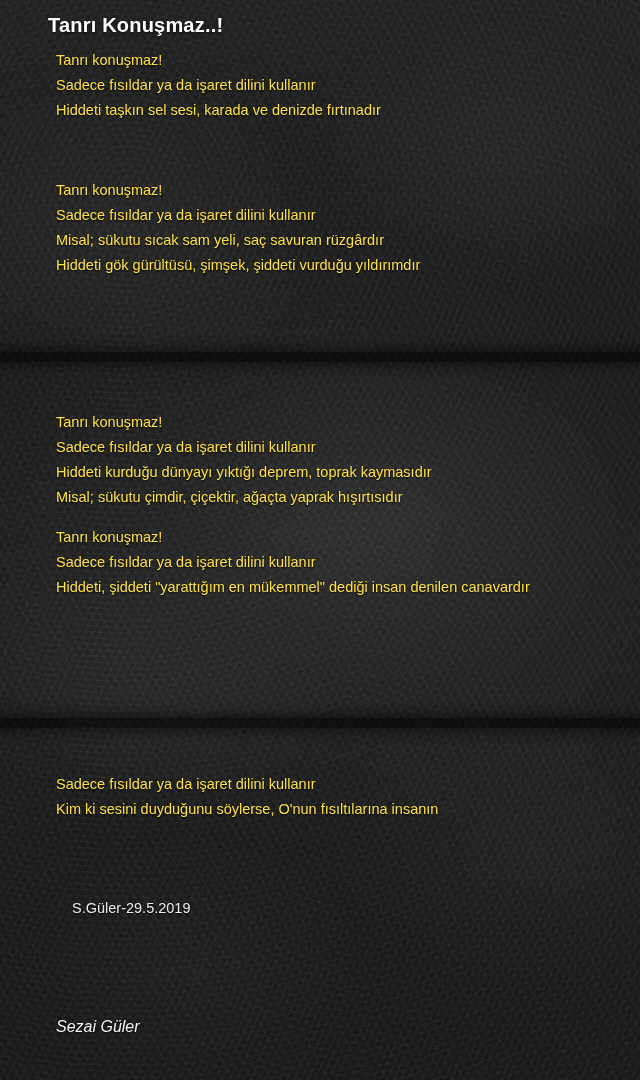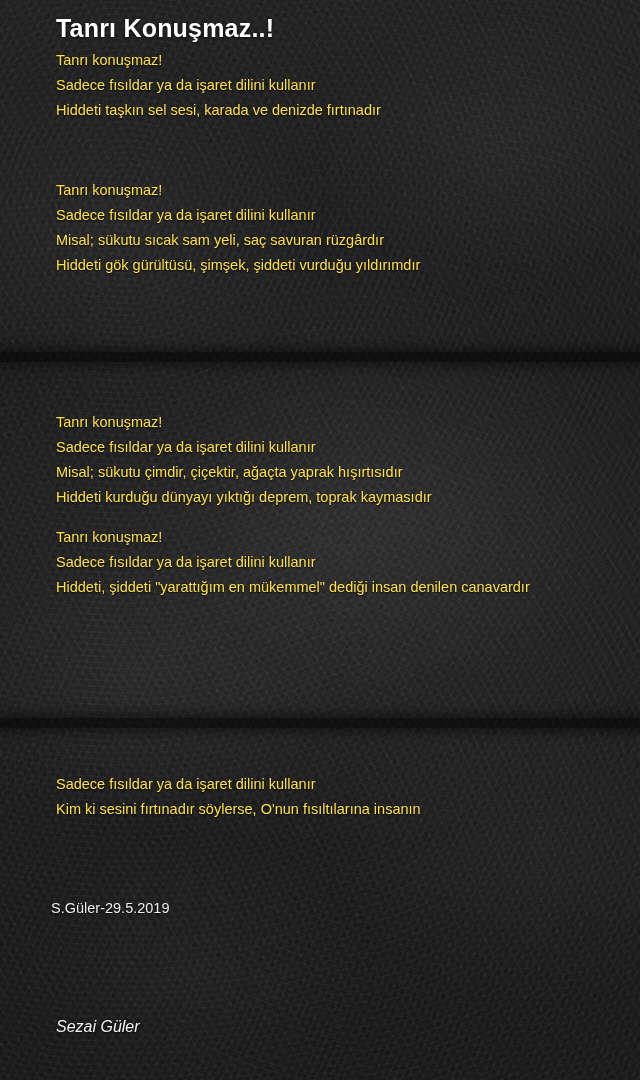--- a/index.html
+++ b/index.html
@@ -82,22 +82,22 @@
     z-index: 3;
     width: 640px;
     height: 1080px;
     box-sizing: border-box;
     padding: 0;
   }
 
   .poem-title {
     position: absolute;
     top: 14px;
-    left: 56px;
-    font-size: 25px;
+    left: 48px;
+    font-size: 20px;
     font-weight: bold;
     color: #ffffff;
     letter-spacing: 0.2px;
     text-shadow: 0 1px 3px rgba(0,0,0,0.8);
   }
 
   .stanza {
     position: absolute;
     left: 56px;
     font-size: 14.5px;
@@ -109,21 +109,21 @@
   .stanza .line { display: block; }
 
   .s1 { top: 48px; }
   .s2 { top: 178px; }
   .s3 { top: 410px; }
   .s4 { top: 525px; }
   .s5 { top: 772px; }
 
   .signature-date {
     position: absolute;
-    left: 51px;
+    left: 72px;
     top: 900px;
     font-size: 14.5px;
     color: #ececec;
     text-shadow: 0 1px 2px rgba(0,0,0,0.85);
   }
 
   .author {
     position: absolute;
     left: 56px;
     top: 1018px;
@@ -155,32 +155,32 @@
   <div class="stanza s2">
     <span class="line">Tanrı konuşmaz!</span>
     <span class="line">Sadece fısıldar ya da işaret dilini kullanır</span>
     <span class="line">Misal; sükutu sıcak sam yeli, saç savuran rüzgârdır</span>
     <span class="line">Hiddeti gök gürültüsü, şimşek, şiddeti vurduğu yıldırımdır</span>
   </div>
 
   <div class="stanza s3">
     <span class="line">Tanrı konuşmaz!</span>
     <span class="line">Sadece fısıldar ya da işaret dilini kullanır</span>
+    <span class="line">Hiddeti kurduğu dünyayı yıktığı deprem, toprak kaymasıdır</span>
     <span class="line">Misal; sükutu çimdir, çiçektir, ağaçta yaprak hışırtısıdır</span>
-    <span class="line">Hiddeti kurduğu dünyayı yıktığı deprem, toprak kaymasıdır</span>
   </div>
 
   <div class="stanza s4">
     <span class="line">Tanrı konuşmaz!</span>
     <span class="line">Sadece fısıldar ya da işaret dilini kullanır</span>
     <span class="line">Hiddeti, şiddeti "yarattığım en mükemmel" dediği insan denilen canavardır</span>
   </div>
 
   <div class="stanza s5">
     <span class="line">Sadece fısıldar ya da işaret dilini kullanır</span>
-    <span class="line">Kim ki sesini fırtınadır söylerse, O'nun fısıltılarına insanın</span>
+    <span class="line">Kim ki sesini duyduğunu söylerse, O'nun fısıltılarına insanın</span>
   </div>
 
   <div class="signature-date">S.Güler-29.5.2019</div>
 
   <div class="author">Sezai Güler</div>
 
 </div>
 
 </body></html>

